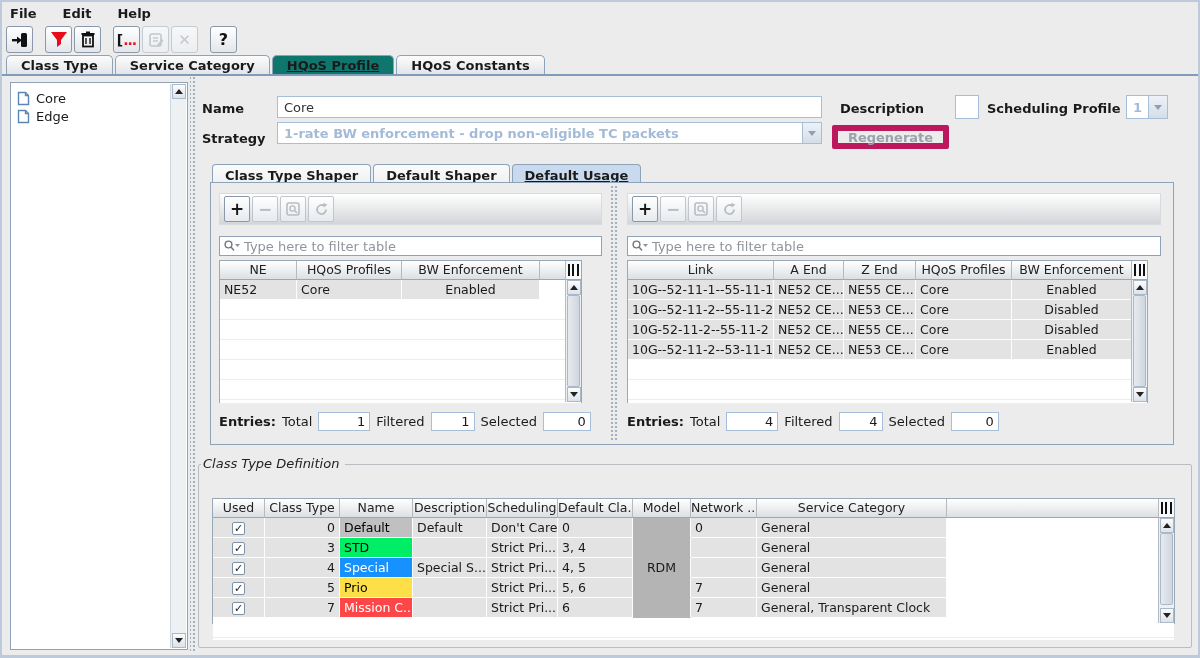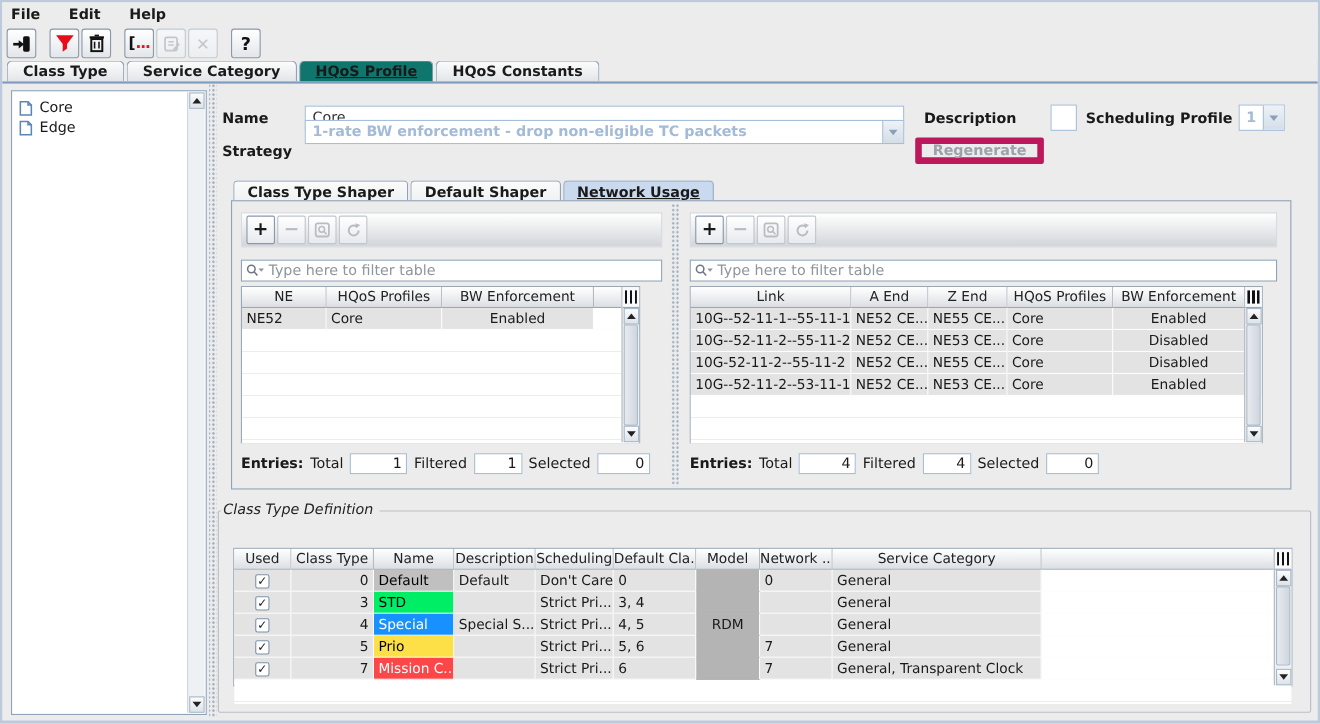--- a/index.html
+++ b/index.html
@@ -206,39 +206,39 @@
 
   <span class="flabel" style="left:985px; top:99px;">Scheduling Profile</span>
   <div class="combo" style="left:1124px; top:93px; width:42px; height:24px;">
     <div class="cval">1</div>
     <div class="cbtn">
         <div class="tri-down"></div>
       </div>
   </div>
 
   <span class="flabel" style="left:200px; top:129px;">Strategy</span>
-  <div class="combo" style="left:275px; top:107px; width:545px; height:22px;gap:31px;">
+  <div class="combo" style="left:275px; top:120px; width:545px; height:22px;gap:31px;">
     <div class="cval">1-rate BW enforcement - drop non-eligible TC packets</div>
     <div class="cbtn">
         <div class="tri-down"></div>
       </div>
   </div>
   <div class="btn-regen" style="left:830px; top:123px; width:117px; height:24px;">
       <span>Regenerate</span>
     </div>
 
   <div class="subtabs">
     <div class="stab">
         <span>Class Type Shaper</span>
       </div>
     <div class="stab">
         <span>Default Shaper</span>
       </div>
     <div class="stab sel">
-        <span>Network Usage</span>
+        <span>Default Usage</span>
       </div>
   </div>
 
   <div class="subpanel">
 
     <div class="pane" style="left:0; width:399px;">
       <div class="ptoolbar">
         <div class="pbtn">
             <span>+</span>
           </div>

